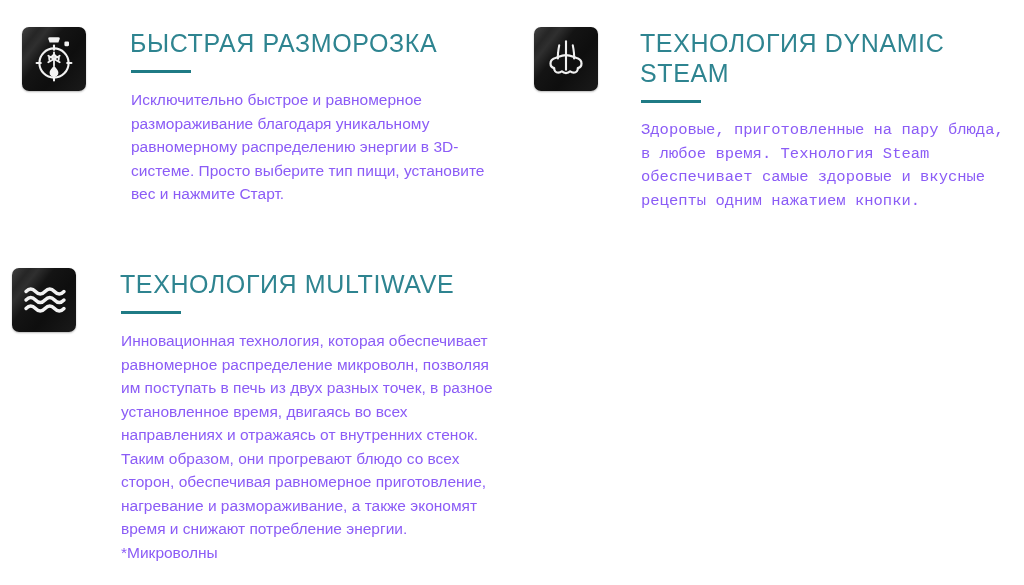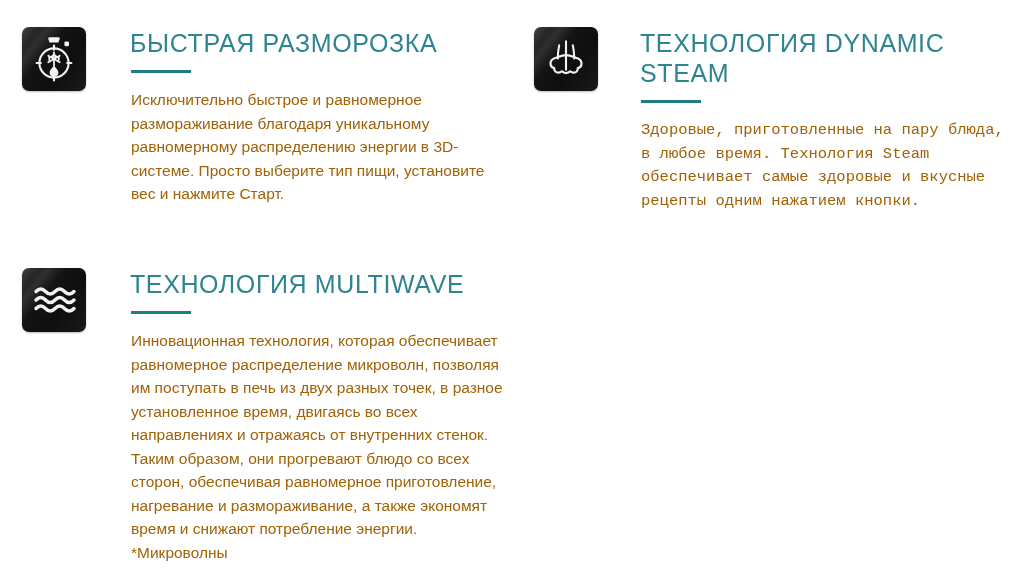--- a/index.html
+++ b/index.html
@@ -24,21 +24,21 @@
 
   .feature {
     position: absolute;
     display: flex;
     align-items: flex-start;
   }
 
   
   .feature-fast-defrost   { left: 22px;  top: 27px;  width: 490px; }
   .feature-dynamic-steam  { left: 534px; top: 27px;  width: 480px; }
-  .feature-multiwave      { left: 22px;  top: 268px; width: 490px; }
+  .feature-multiwave      { left: 12px;  top: 268px; width: 490px; }
 
   
   .icon-tile {
     flex: 0 0 auto;
     width: 64px;
     height: 64px;
     border-radius: 7px;
     background:
       linear-gradient(128deg,
         #3a3a3a 0%,
@@ -92,21 +92,21 @@
 
   .title-rule {
     width: 60px;
     height: 3px;
     background: #1f7b85;
     margin: 12px 0 0 1px;
   }
 
   .feature-text {
     margin: 15px 0 0 1px;
-    color: #a16207;
+    color: #8b5cf6;
     font-size: 15.5px;
     font-weight: 400;
     line-height: 23.5px;
     white-space: pre-line;
   }
 
   
   .feature-fast-defrost  .feature-text { width: 356px; }
   .feature-dynamic-steam .feature-text { width: 376px; margin-top: 16px; font-family: Liberation Mono, monospace; }
   .feature-multiwave     .feature-text { width: 382px; }

